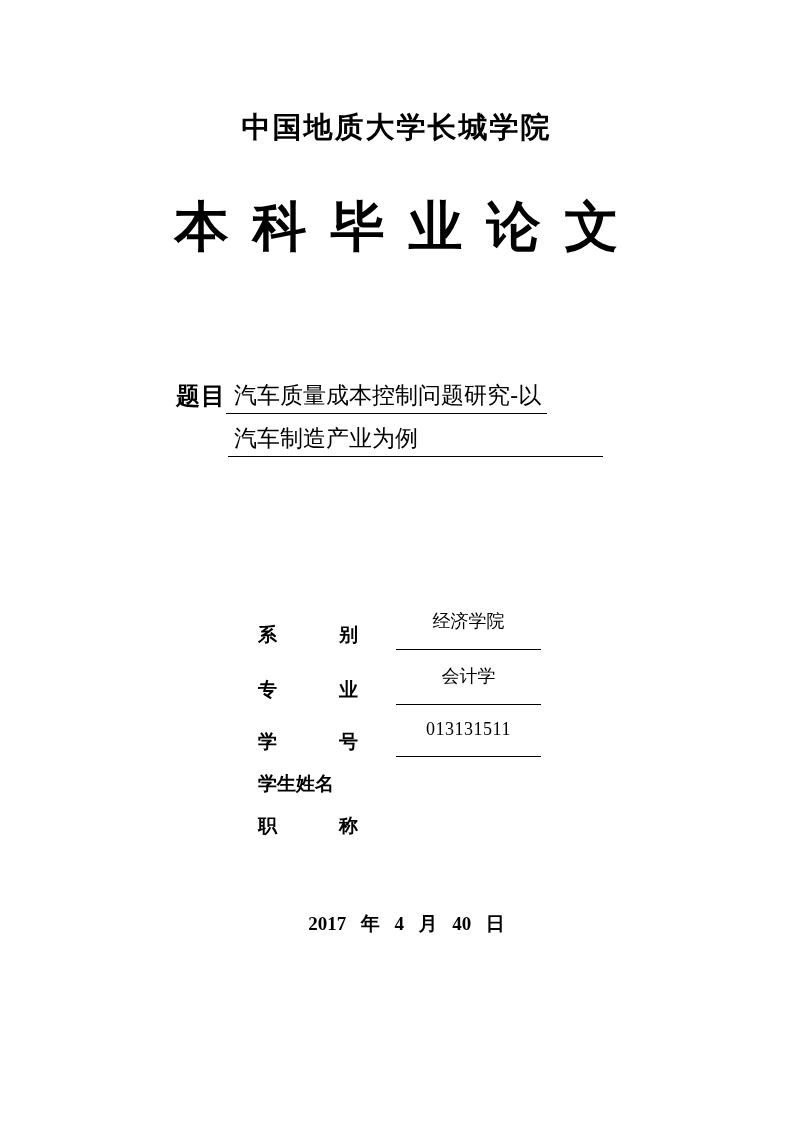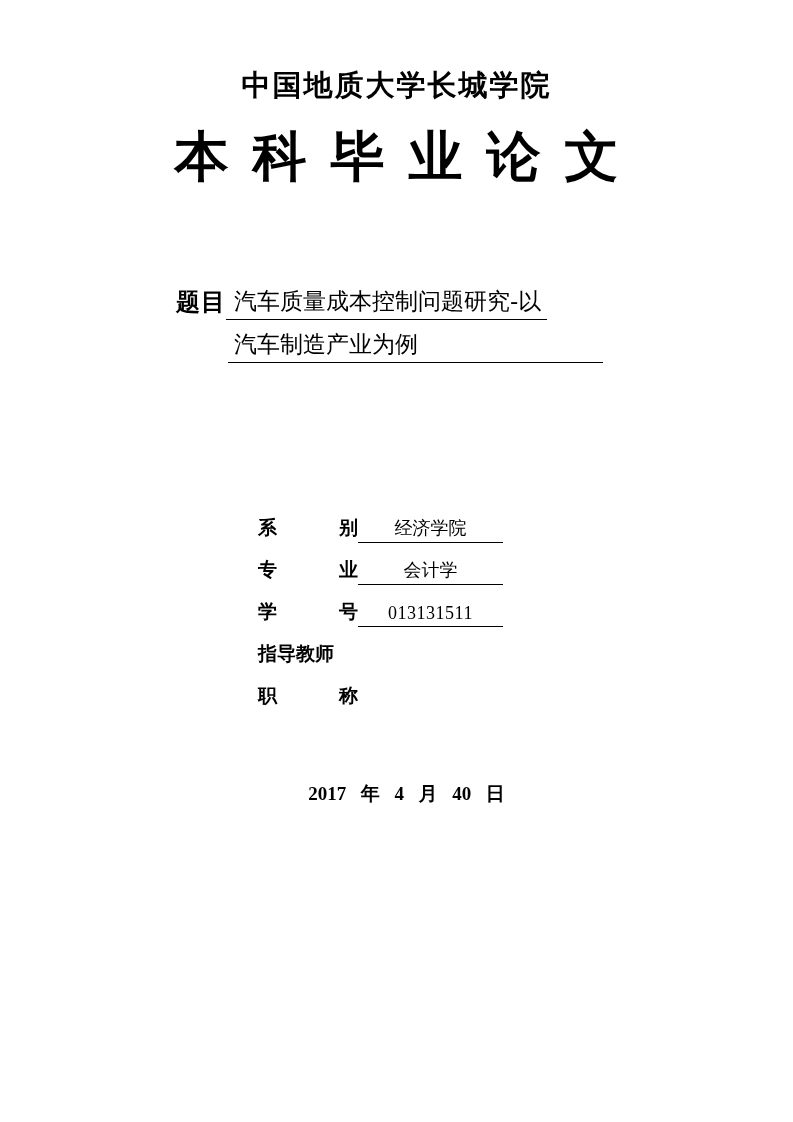--- a/index.html
+++ b/index.html
@@ -22,39 +22,39 @@
     box-sizing: border-box;
   }
 
   
   .university {
     text-align: center;
     font-family: "DejaVu Serif", serif;
     font-weight: bold;
     font-size: 29px;
     letter-spacing: 2px;
-    margin-top: 68px;
+    margin-top: 110px;
     line-height: 1.2;
   }
 
   
   .doc-type {
     text-align: center;
     font-family: "DejaVu Serif", serif;
     font-weight: bold;
     font-size: 54px;
     letter-spacing: 24px;
-    margin-top: 20px;
+    margin-top: 48px;
     padding-left: 24px;
     line-height: 1.25;
   }
 
   
   .subject-block {
-    margin-top: 96px;
+    margin-top: 120px;
     padding-left: 176px;
     padding-right: 120px;
   }
   .subject-row {
     display: flex;
     align-items: flex-end;
     justify-content: flex-start;
   }
   .subject-label {
     font-family: "DejaVu Serif", serif;
@@ -107,22 +107,23 @@
     white-space: nowrap;
     padding-bottom: 2px;
   }
   .info-label.two-char { letter-spacing: 0; }
   .info-value {
     font-family: "DejaVu Sans", sans-serif;
     font-size: 18px;
     border-bottom: 1.2px solid #000;
     width: 145px;
     text-align: center;
-    padding-bottom: 2px;
+    padding-bottom: 16px;
     box-sizing: border-box;
+    margin-left: 38px;
   }
   .info-value.num {
     font-family: "Liberation Serif", serif;
     font-size: 18px;
     letter-spacing: 0.5px;
   }
 
   
   .date-row {
     margin-top: 70px;
@@ -177,21 +178,21 @@
     <div class="info-row">
       <div class="info-label">
         <span>学</span>
         <span>号</span>
       </div>
       <div class="info-value num">013131511</div>
     </div>
 
     <div class="info-row">
       <div class="info-label two-char">
-        <span>指导教师</span>
+        <span>学生姓名</span>
         <span></span>
       </div>
     </div>
 
     <div class="info-row">
       <div class="info-label">
         <span>职</span>
         <span>称</span>
       </div>
     </div>

